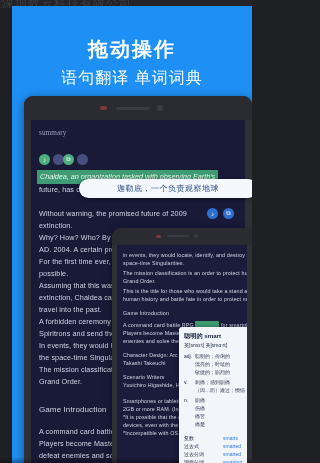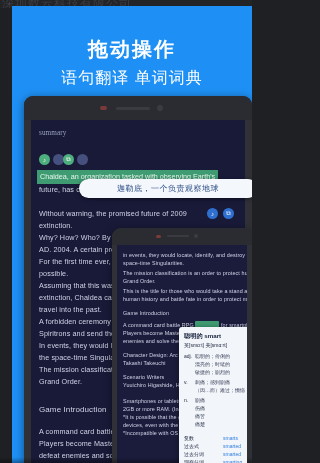--- a/index.html
+++ b/index.html
@@ -186,21 +186,21 @@
 
     <div class="screen">
 
       <div class="rtxt dim" style="left:8px;top:8px;font-family:Liberation Serif, serif;">summary</div>
 
       <div class="actbtn green" style="left:8px;top:34px;">♪</div>
       <div class="actbtn ghost" style="left:22px;top:34px;"></div>
       <div class="actbtn green" style="left:32px;top:34px;">⧉</div>
       <div class="actbtn ghost" style="left:46px;top:34px;"></div>
 
-      <div class="hl" style="left:6px;top:50px;">Chaldea, an organization tasked with observing Earth's</div>
+      <div class="hl" style="left:6px;top:50px;font-style:italic;">Chaldea, an organization tasked with observing Earth's</div>
       <div class="rtxt" style="left:8px;top:64px;">future, has confirmed that human history will be</div>
 
       <div class="rtxt" style="left:8px;top:88px;">Without warning, the promised future of 2009</div>
       <div class="actbtn blue" style="left:176px;top:88px;">♪</div>
       <div class="actbtn blue" style="left:192px;top:88px;">⧉</div>
 
       <div class="rtxt" style="left:8px;top:100px;">extinction.</div>
       <div class="rtxt" style="left:8px;top:112px;">Why? How? Who? By whom? and why?</div>
       <div class="rtxt" style="left:8px;top:124px;">AD. 2004. A certain problem was discovered.</div>
       <div class="rtxt" style="left:8px;top:136px;">For the first time ever, a magical phenomenon</div>

